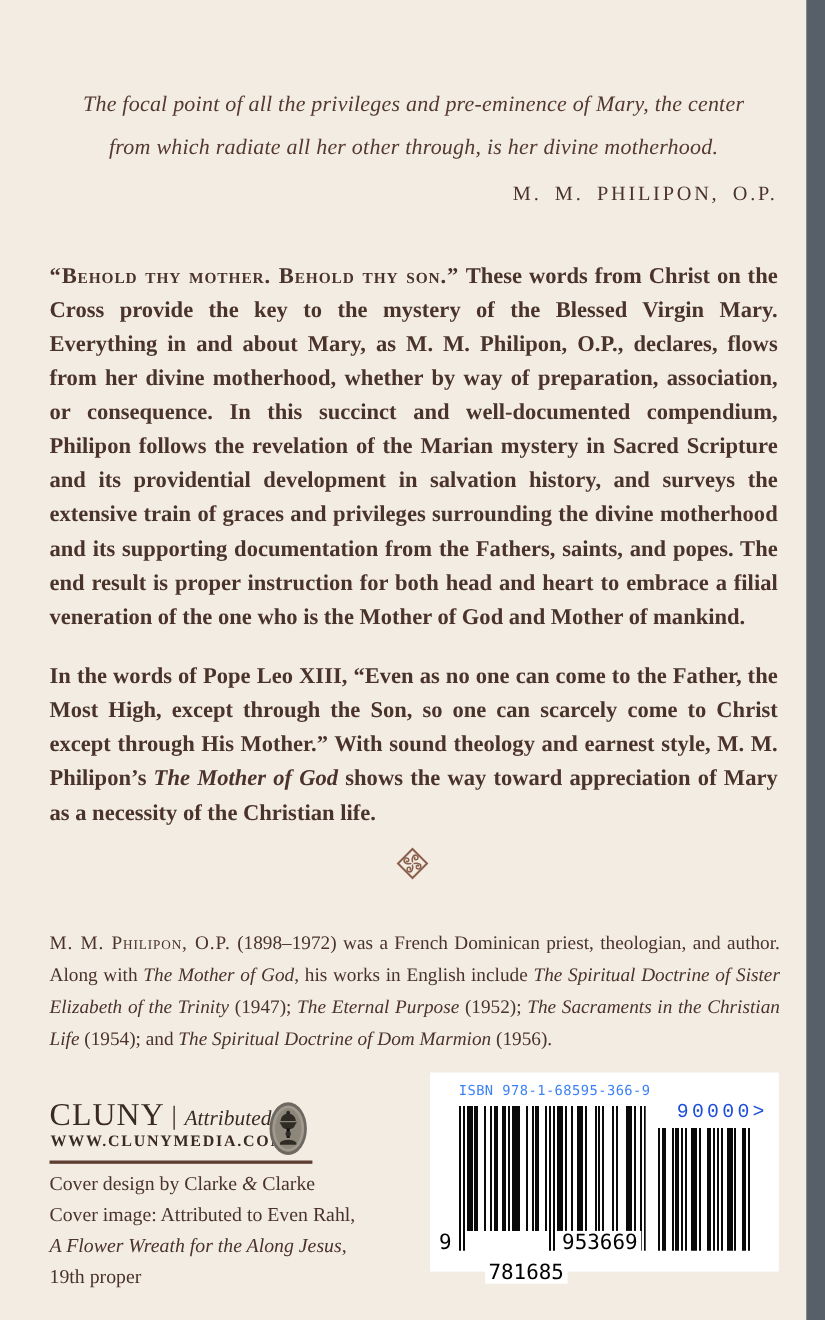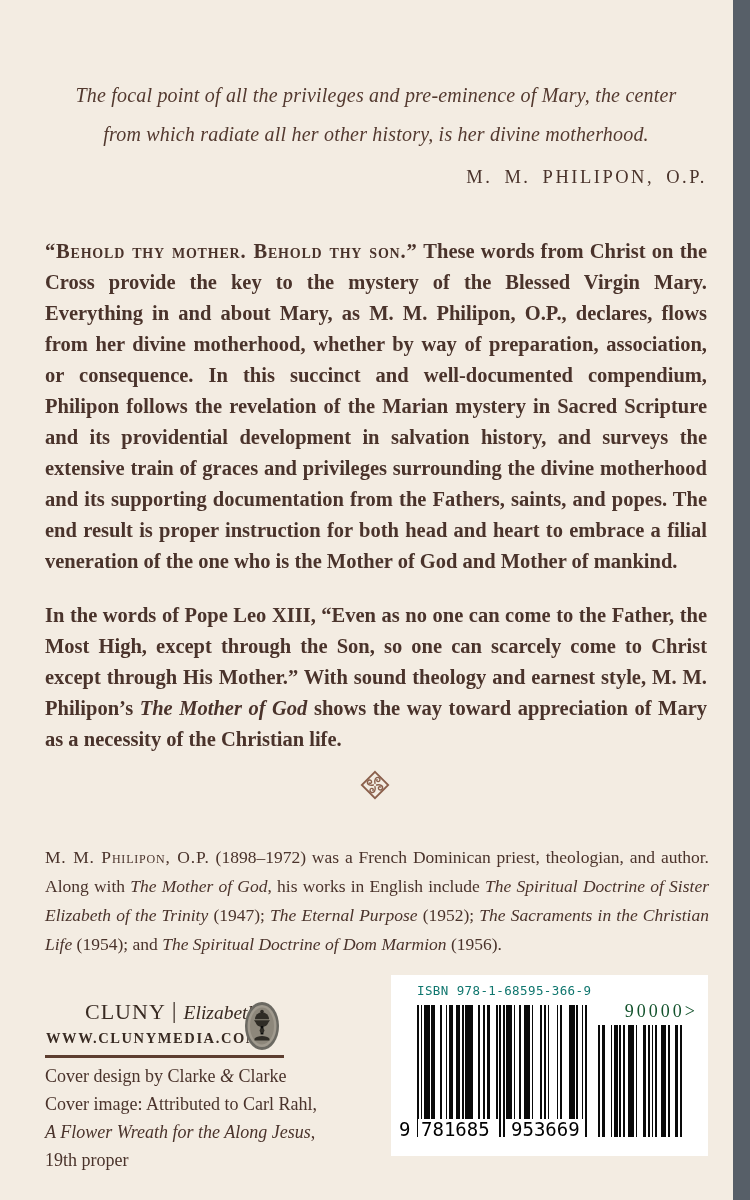--- a/index.html
+++ b/index.html
@@ -31,60 +31,60 @@
   .run-italic{font-style:italic;}
 
   
   .ornament{position:absolute;left:360px;top:770px;width:30px;height:30px;}
 
   
   .bio{position:absolute;left:45px;top:843px;width:664px;font-size:17.5px;line-height:29px;text-align:justify;margin:0;}
 
   
   .logo-row{position:absolute;left:45px;top:998px;color:var(--logo-text);white-space:nowrap;}
-  .logo-name{font-size:22px;letter-spacing:1px;margin-left:40px;}
+  .logo-name{font-size:29px;letter-spacing:1px;}
   .logo-divider{font-size:24px;font-weight:300;margin:0 7px 0 6px;position:relative;top:-1px;}
   .logo-tagline{font-style:italic;font-size:19.5px;}
   .website{position:absolute;left:46px;top:1030px;font-size:14.5px;font-weight:bold;letter-spacing:1.6px;color:var(--logo-text);}
   .rule{position:absolute;left:45px;top:1055px;width:239px;height:3px;background:var(--rule);}
   .credits{position:absolute;left:45px;top:1062px;width:345px;font-size:18px;line-height:28px;}
   .credit-line{white-space:nowrap;}
 
   
   .emblem{position:absolute;left:244px;top:1001px;width:36px;height:50px;}
 
   
   .barcode-box{position:absolute;left:391px;top:975px;width:317px;height:181px;background:var(--barcode-bg);}
   .isbn-label{
     position:absolute;left:26px;top:8px;font-family:"DejaVu Sans Mono",monospace;
-    font-size:12.5px;letter-spacing:.4px;color:#0f766e;white-space:nowrap;
+    font-size:12.5px;letter-spacing:.4px;color:#3b82f6;white-space:nowrap;
   }
   .ean-svg{position:absolute;left:26px;top:30px;}
   .ean-digit{
     position:absolute;top:144px;background:var(--barcode-bg);padding:0 3px;
     font-family:"DejaVu Sans Mono",monospace;font-size:19px;color:#000;line-height:20px;
   }
   .ean-digit.g1{left:5px;}
-  .ean-digit.g2{left:27px;}
+  .ean-digit.g2{left:50px;margin-top:28px;}
   .ean-digit.g3{left:117px;}
   .addon-label{
-    position:absolute;right:10px;top:26px;font-family:Liberation Serif, serif;
-    font-size:18px;letter-spacing:3px;color:#14532d;white-space:nowrap;
+    position:absolute;right:10px;top:26px;font-family:Liberation Mono, monospace;
+    font-size:18px;letter-spacing:3px;color:#1d4ed8;white-space:nowrap;
   }
   .addon-svg{position:absolute;left:207px;top:50px;}
   svg rect{fill:var(--barcode-bars);}
 </style>
 </head>
 <body>
 
 <div class="page">
 
   <div class="quote-block">
     <div class="quote-line">The focal point of all the privileges and pre-eminence of Mary, the center</div>
-    <div class="quote-line">from which radiate all her other history, is her divine motherhood.</div>
+    <div class="quote-line">from which radiate all her other through, is her divine motherhood.</div>
     <div class="quote-attrib">M. M. PHILIPON, O.P.</div>
   </div>
 
   <div class="synopsis">
     <p class="para"><span class="run-sc">“Behold thy mother. Behold thy son.”</span><span class="run-normal"> These words from Christ on the Cross provide the key to the mystery of the Blessed Virgin Mary. Everything in and about Mary, as M. M. Philipon, O.P., declares, flows from her divine motherhood, whether by way of preparation, association, or consequence. In this succinct and well-documented compendium, Philipon follows the revelation of the Marian mystery in Sacred Scripture and its providential development in salvation history, and surveys the extensive train of graces and privileges surrounding the divine motherhood and its supporting documentation from the Fathers, saints, and popes. The end result is proper instruction for both head and heart to embrace a filial veneration of the one who is the Mother of God and Mother of mankind.</span></p>
     <p class="para"><span class="run-normal">In the words of Pope Leo XIII, “Even as no one can come to the Father, the Most High, except through the Son, so one can scarcely come to Christ except through His Mother.” With sound theology and earnest style, M. M. Philipon’s </span><span class="run-italic">The Mother of God</span><span class="run-normal"> shows the way toward appreciation of Mary as a necessity of the Christian life.</span></p>
   </div>
 
   <div class="ornament">
     <svg width="30" height="30" viewBox="0 0 30 30" stroke="#8a5f4b" fill="none">
@@ -94,21 +94,21 @@
         <use href="#curl" transform="rotate(90 15 15)"></use>
         <use href="#curl" transform="rotate(180 15 15)"></use>
         <use href="#curl" transform="rotate(270 15 15)"></use>
       </g>
     </svg>
   </div>
 
   <p class="bio"><span class="run-sc">M. M. Philipon, O.P.</span><span class="run-normal"> (1898–1972) was a French Dominican priest, theologian, and author. Along with </span><span class="run-italic">The Mother of God</span><span class="run-normal">, his works in English include </span><span class="run-italic">The Spiritual Doctrine of Sister Elizabeth of the Trinity</span><span class="run-normal"> (1947); </span><span class="run-italic">The Eternal Purpose</span><span class="run-normal"> (1952); </span><span class="run-italic">The Sacraments in the Christian Life</span><span class="run-normal"> (1954); and </span><span class="run-italic">The Spiritual Doctrine of Dom Marmion</span><span class="run-normal"> (1956).</span></p>
 
   <div class="logo-row">
-    <span class="logo-name">CLUNY</span><span class="logo-divider">|</span><span class="logo-tagline">Elizabeth</span>
+    <span class="logo-name">CLUNY</span><span class="logo-divider">|</span><span class="logo-tagline">Attributed</span>
   </div>
   <div class="website">WWW.CLUNYMEDIA.COM</div>
 
   <div class="emblem">
     <svg width="36" height="50" viewBox="0 0 36 50">
       <ellipse cx="18" cy="25" rx="17" ry="24" fill="#6b6962"></ellipse>
       <ellipse cx="18" cy="25" rx="14.5" ry="21" fill="#a09a8e"></ellipse>
       <ellipse cx="18" cy="25" rx="12" ry="18.5" fill="#8d877b"></ellipse>
       <g fill="#2f2c26">
         <circle cx="18" cy="10.5" r="1.8"></circle>
@@ -119,21 +119,21 @@
         <circle cx="18" cy="29.6" r="2.4"></circle>
         <path d="M10.5 37.8 c2.5 -3.6 12.5 -3.6 15 0 l0 1.8 h-15 z"></path>
       </g>
     </svg>
   </div>
 
   <div class="rule"></div>
 
   <div class="credits">
     <div class="credit-line"><span class="run-normal">Cover design by Clarke </span><span class="run-italic">&amp;</span><span class="run-normal"> Clarke</span></div>
-    <div class="credit-line"><span class="run-normal">Cover image: Attributed to Carl Rahl,</span></div>
+    <div class="credit-line"><span class="run-normal">Cover image: Attributed to Even Rahl,</span></div>
     <div class="credit-line"><span class="run-italic">A Flower Wreath for the Along Jesus</span><span class="run-normal">,</span></div>
     <div class="credit-line"><span class="run-normal">19th proper</span></div>
   </div>
 
   <div class="barcode-box">
     <div class="isbn-label">ISBN 978-1-68595-366-9</div>
     <svg class="ean-svg" id="ean13-svg" width="170" height="132" shape-rendering="crispEdges">
         <rect x="0.000" y="0" width="1.839" height="132"></rect>
         <rect x="3.579" y="0" width="1.839" height="132"></rect>
         <rect x="7.158" y="0" width="5.418" height="114"></rect>

